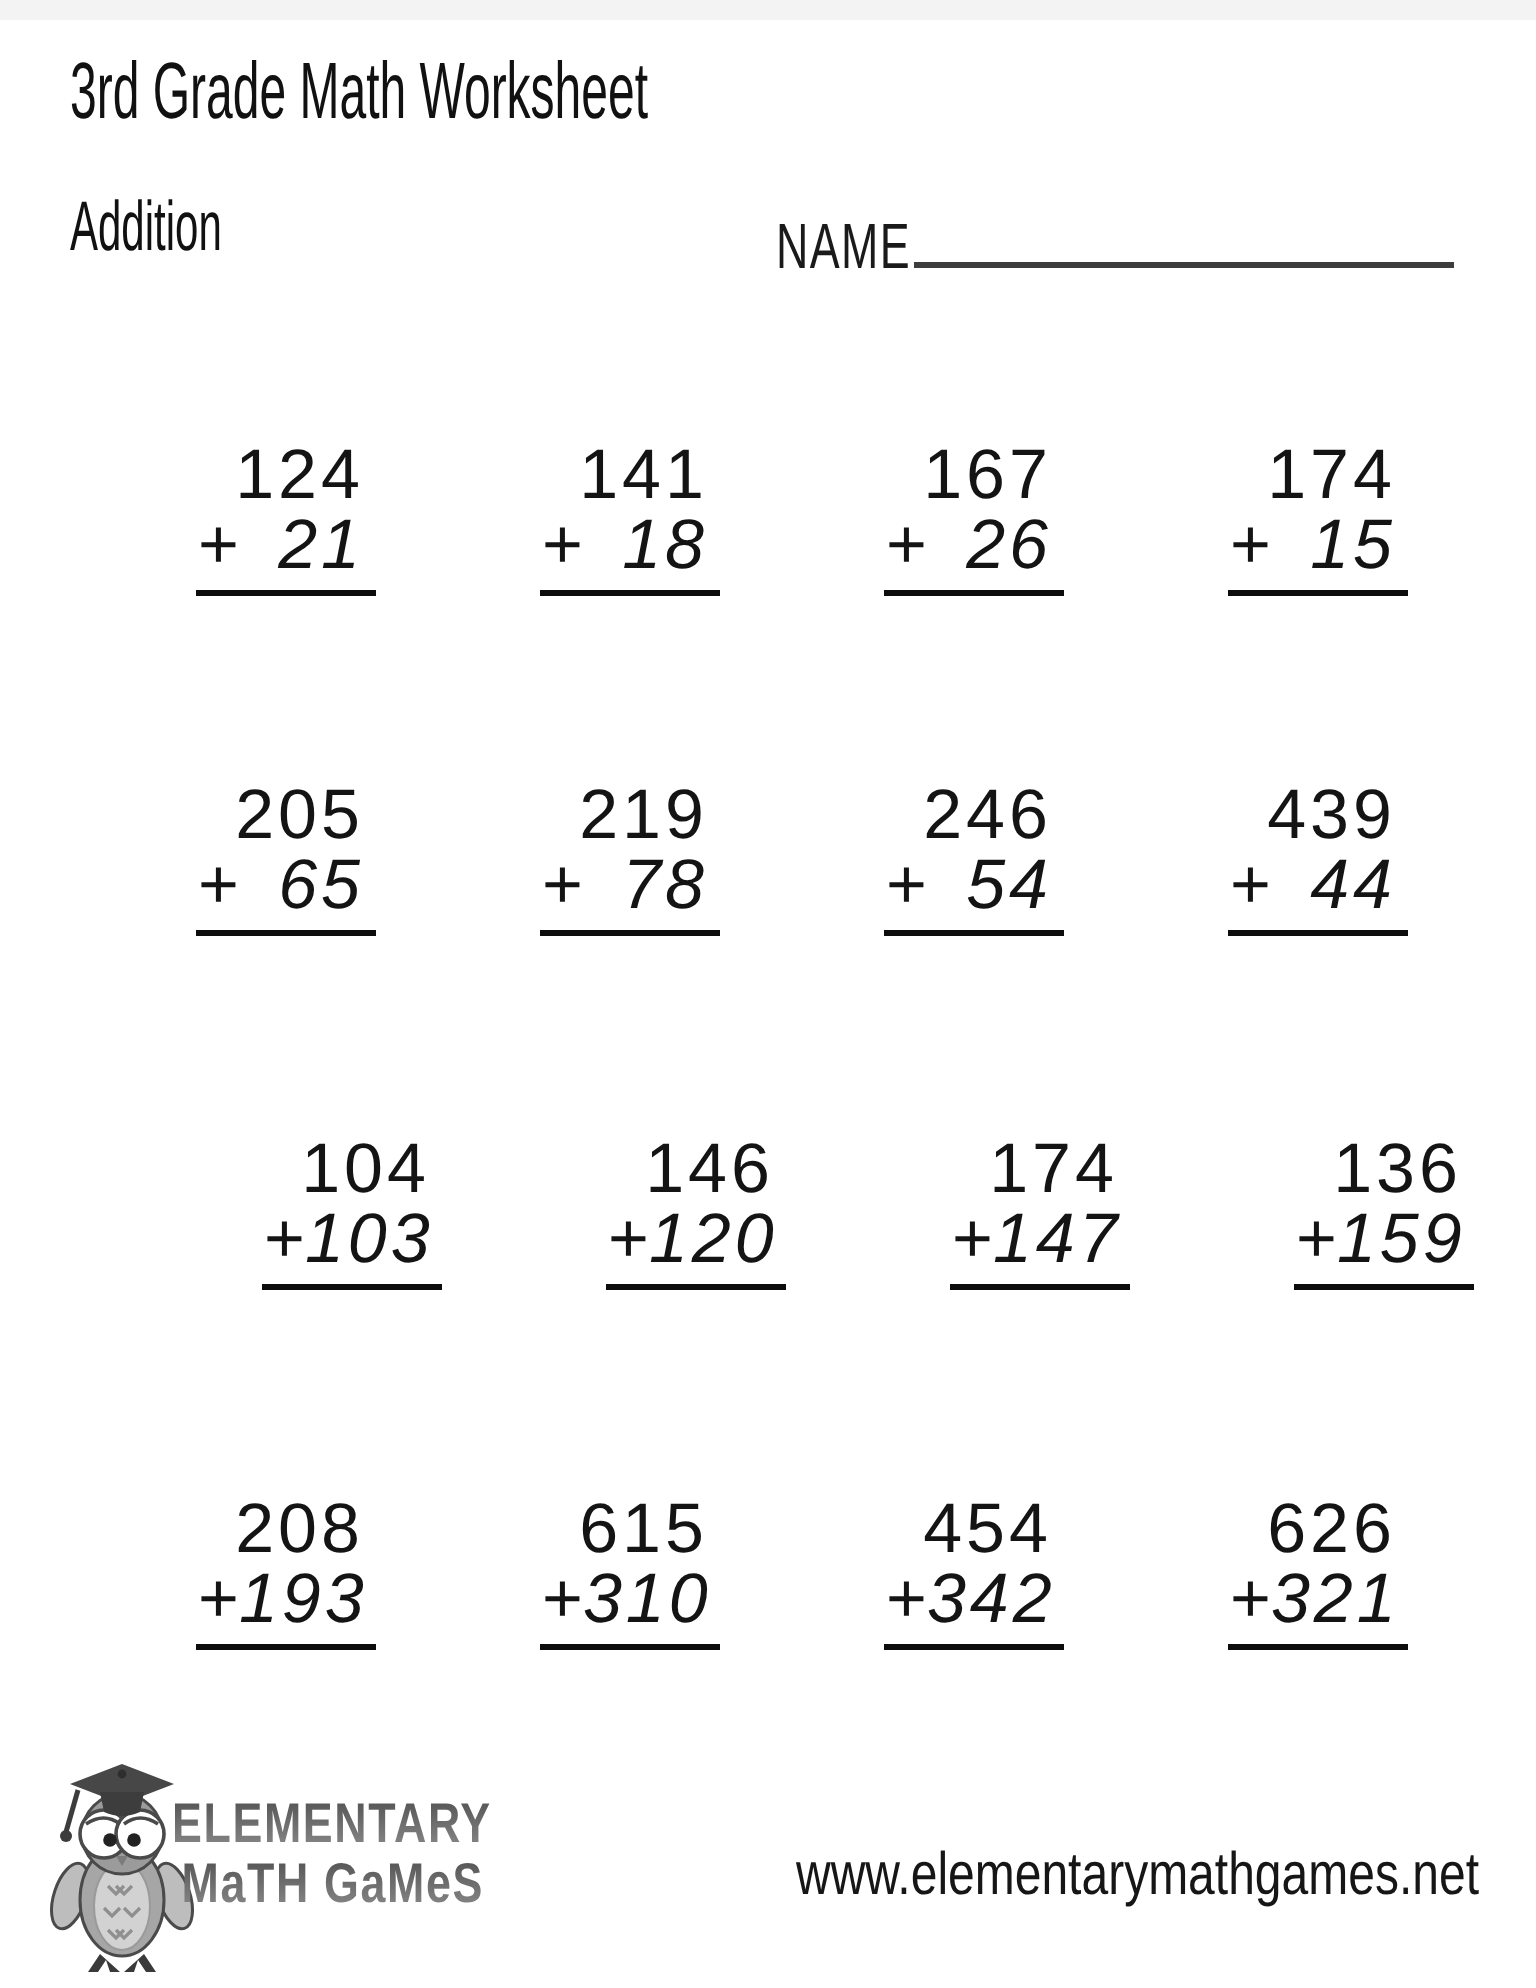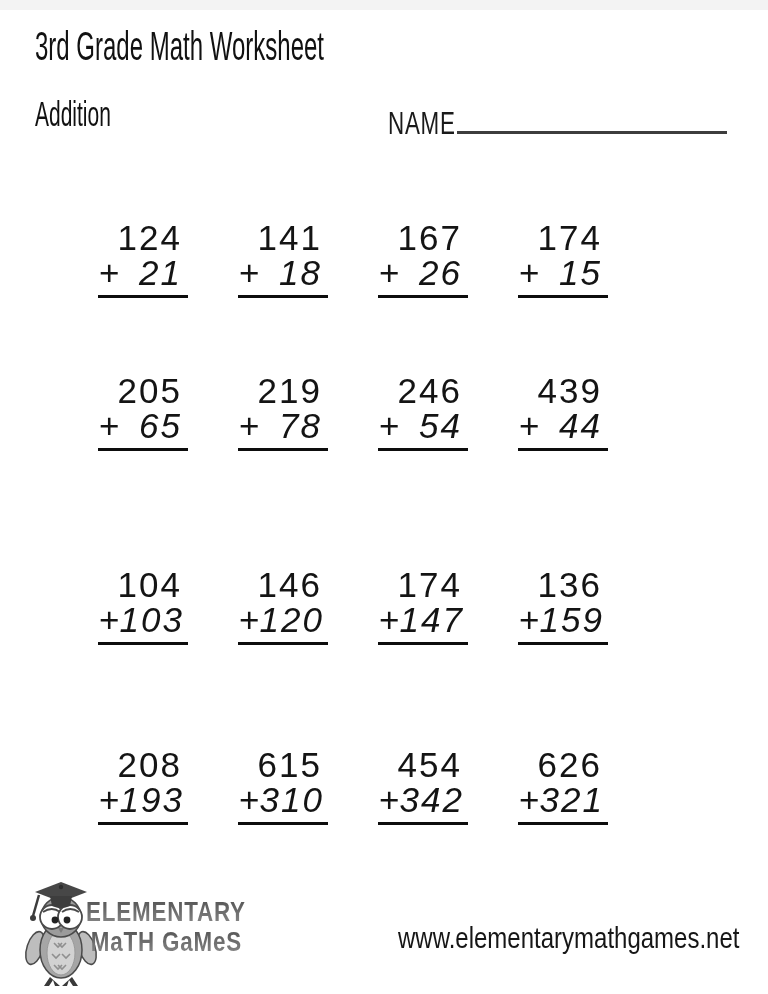--- a/index.html
+++ b/index.html
@@ -39,25 +39,25 @@
     color: #1a1a1a;
   }
   .name-line {
     position: absolute; left: 457px; top: 131px;
     width: 270px; height: 0;
     border-top: 3px solid #3d3d3d;
   }
   
   .prow {
     position: absolute; left: 98px;
-    display: flex; gap: 50px;
+    display: flex; gap: 82px;
   }
   .prow:nth-of-type(1) { top: 220px; }
-  .prow:nth-of-type(2) { top: 373px; }
-  .prow:nth-of-type(3) { top: 567px; }
+  .prow:nth-of-type(2) { top: 390px; }
+  .prow:nth-of-type(3) { top: 567px; margin-left: 33px; }
   .prow:nth-of-type(4) { top: 747px; justify-content: flex-end; }
   .problem {
     width: 90px;
     border-bottom: 3px solid #0d0d0d;
     padding-bottom: 5px;
     font-size: 35px; line-height: 35px;
     color: #141414;
   }
   .top-num {
     text-align: right;

